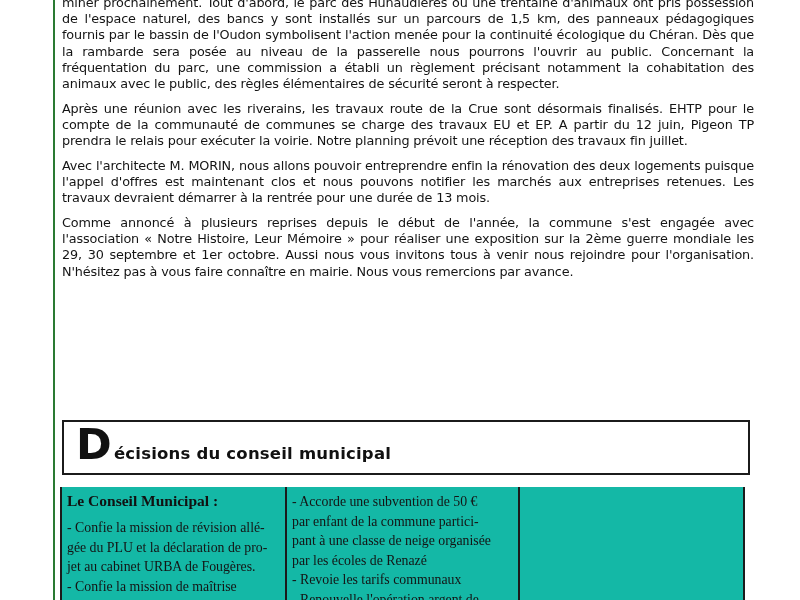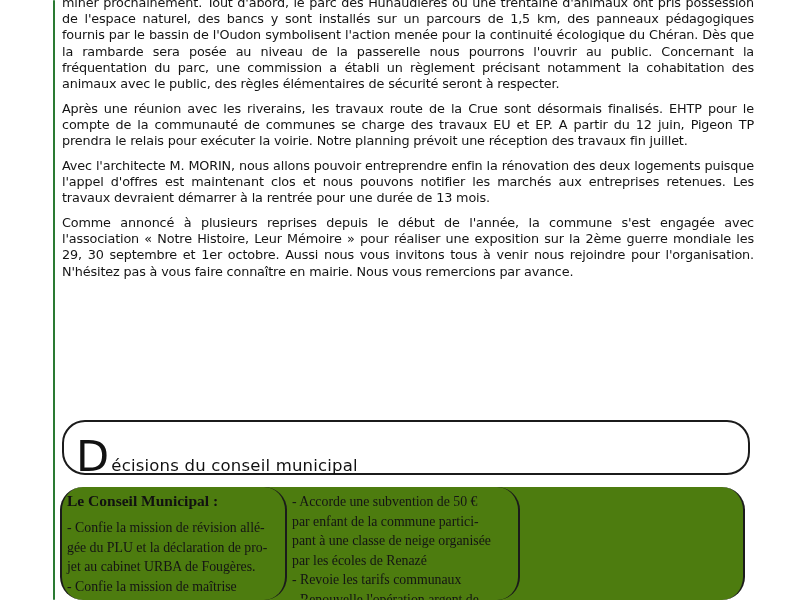--- a/index.html
+++ b/index.html
@@ -1,15 +1,15 @@
 <!DOCTYPE html>
 <html><head>
 <meta charset="utf-8">
 <style>
-  * { margin: 0; padding: 0; box-sizing: border-box; border-radius: 23px; }
+  * { margin: 0; padding: 0; box-sizing: border-box; }
   html, body { width: 800px; height: 600px; background: #ffffff; }
   body { font-family: "DejaVu Sans", sans-serif; color: #111111; }
   .screen {
     position: relative; width: 800px; height: 600px;
     background: #ffffff; overflow: hidden;
   }
   .margin-rule {
     position: absolute; left: 53px; top: 0; width: 2px; height: 600px;
     background: #2a7a33;
   }
@@ -18,30 +18,30 @@
   }
   .newsletter-body p {
     font-size: 12.8px; line-height: 16.2px; text-align: justify;
     letter-spacing: -0.15px; margin-bottom: 8.5px; color: #141414;
   }
   .section-title-box {
     position: absolute; left: 62px; top: 420px; width: 688px; height: 55px;
     border: 2px solid #1b1b1b; background: #ffffff;
   }
   .section-title {
-    font-weight: normal; font-size: 16.5px; padding: 2px 0 0 12px;
-    letter-spacing: 0.2px; white-space: nowrap; margin-top: 12px;
+    font-weight: bold; font-size: 16.5px; padding: 2px 0 0 12px;
+    letter-spacing: 0.2px; white-space: nowrap;
   }
   .section-title::first-letter {
     font-size: 43px; line-height: 40px; padding-right: 2px;
   }
   .decision-columns {
     position: absolute; left: 60px; top: 487px; width: 685px; height: 113px;
     display: flex; border-left: 2px solid #1b1b1b; border-right: 2px solid #1b1b1b;
-    background: #4d7c0f;
+    background: #14b8a6;
   }
   .decision-column {
     overflow: hidden; padding: 5px 6px 0 5px;
     font-family: "Liberation Serif", serif;
   }
   .col-1 { width: 225px; border-right: 2px solid #1b1b1b; }
   .col-2 { width: 233px; border-right: 2px solid #1b1b1b; }
   .col-3 { width: 225px; }
   .column-header {
     font-weight: bold; font-size: 15.5px; margin-bottom: 8px;

